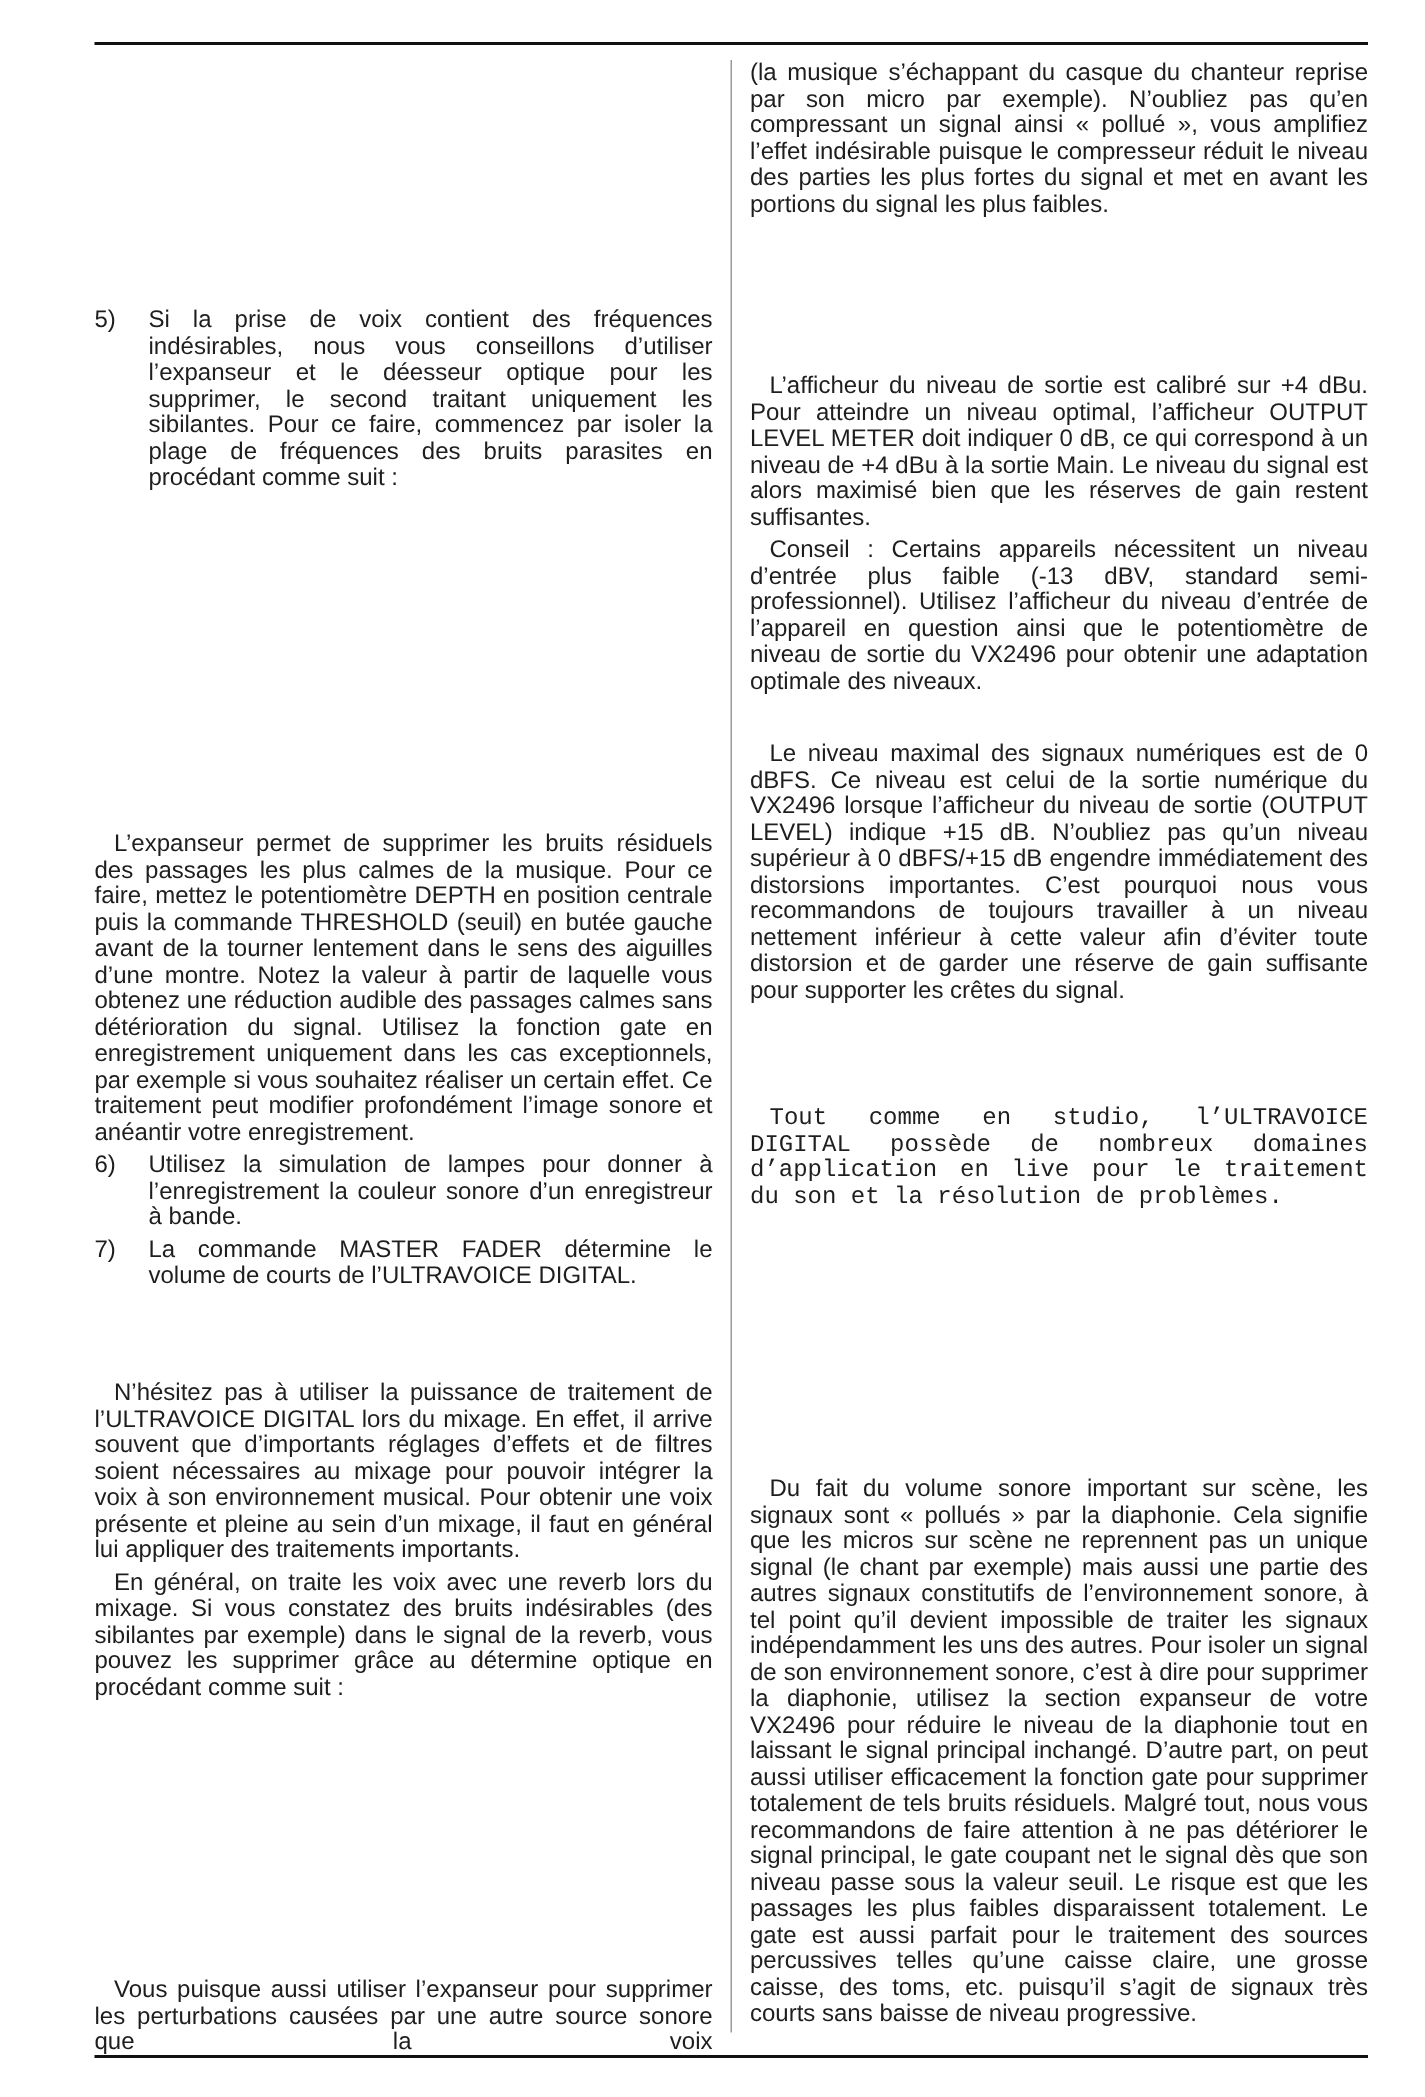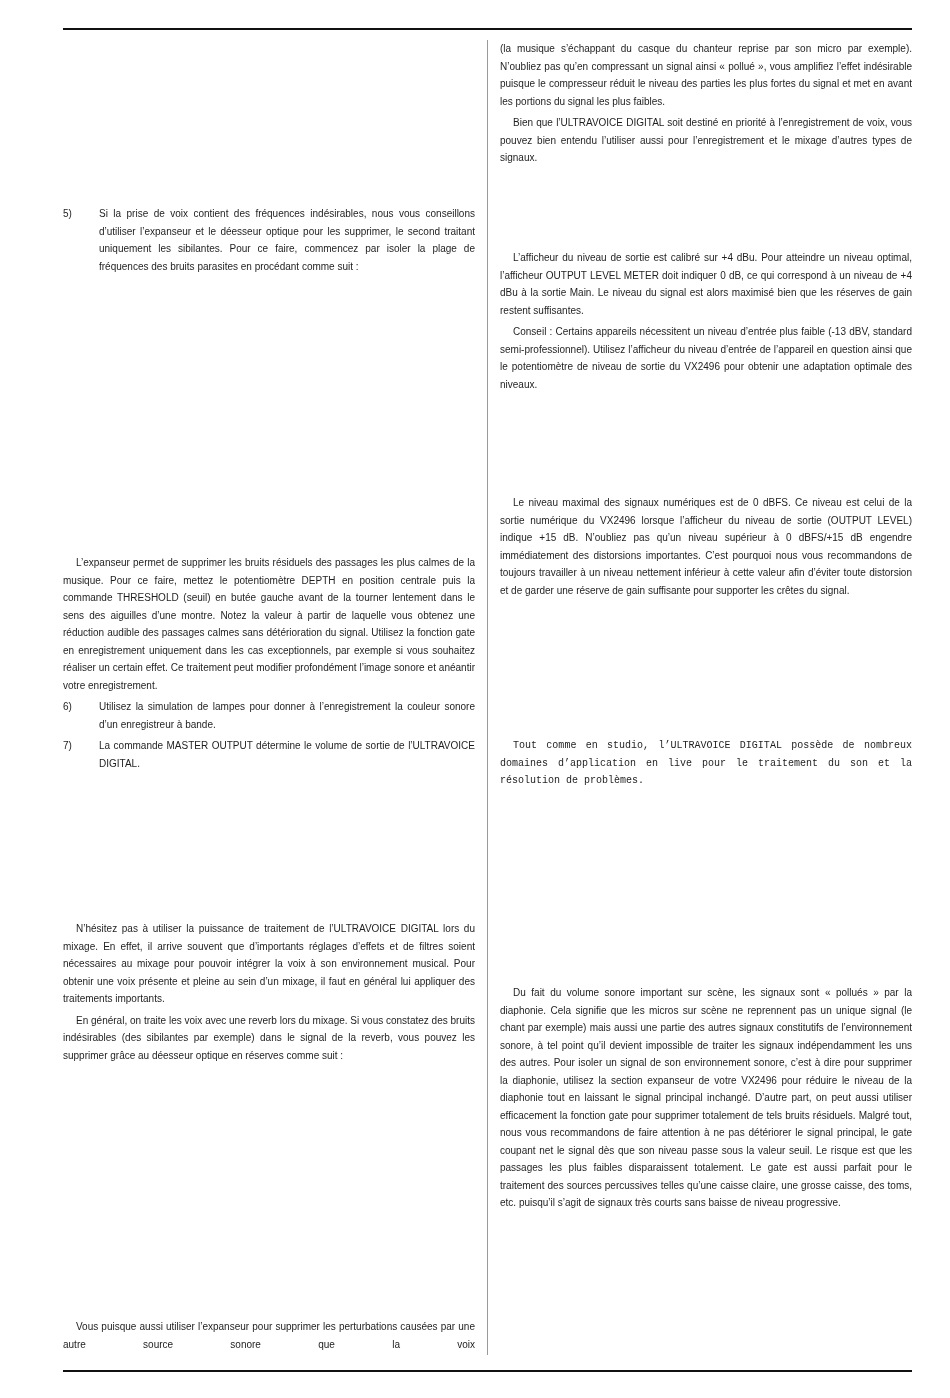--- a/index.html
+++ b/index.html
@@ -2,21 +2,21 @@
 <html><head>
 <meta charset="utf-8">
 <style>
   html, body { margin: 0; padding: 0; background: #ffffff; }
   body { width: 950px; height: 1398px; position: relative; overflow: hidden;
          font-family: "Liberation Sans", sans-serif; color: #1e1e1e; }
   .rule { position: absolute; left: 63px; width: 849px; height: 2px; background: #111; }
   .rule.top { top: 28px; }
   .rule.bottom { top: 1370px; }
   .divider { position: absolute; left: 487px; top: 40px; width: 1px; height: 1315px; background: #9a9a9a; }
-  .block { position: absolute; font-size: 10px; line-height: 17.5px; text-align: justify; }
+  .block { position: absolute; font-size: 16px; line-height: 17.5px; text-align: justify; }
   .left { left: 63px; width: 412px; }
   .right { left: 500px; width: 412px; }
   .p { margin: 0 0 4px 0; text-indent: 13px; }
   .li { display: flex; margin: 0 0 4px 0; }
   .li .num { width: 36px; flex: 0 0 36px; text-indent: 0; }
   .li .txt { flex: 1; text-align: justify; }
 </style>
 </head>
 <body>
 
@@ -32,36 +32,35 @@
 </div>
 
 <div class="block left" style="top:554px;">
   <p class="p">L’expanseur permet de supprimer les bruits résiduels des passages les plus calmes de la musique. Pour ce faire, mettez le potentiomètre DEPTH en position centrale puis la commande THRESHOLD (seuil) en butée gauche avant de la tourner lentement dans le sens des aiguilles d’une montre. Notez la valeur à partir de laquelle vous obtenez une réduction audible des passages calmes sans détérioration du signal. Utilisez la fonction gate en enregistrement uniquement dans les cas exceptionnels, par exemple si vous souhaitez réaliser un certain effet. Ce traitement peut modifier profondément l’image sonore et anéantir votre enregistrement.</p>
   <div class="li">
     <span class="num">6)</span>
     <span class="txt">Utilisez la simulation de lampes pour donner à l’enregistrement la couleur sonore d’un enregistreur à bande.</span>
   </div>
   <div class="li">
     <span class="num">7)</span>
-    <span class="txt">La commande MASTER OUTPUT détermine le volume de sortie de l’ULTRAVOICE DIGITAL.</span>
+    <span class="txt">La commande MASTER FADER détermine le volume de courts de l’ULTRAVOICE DIGITAL.</span>
   </div>
 </div>
 
 <div class="block left" style="top:920px;">
   <p class="p">N’hésitez pas à utiliser la puissance de traitement de l’ULTRAVOICE DIGITAL lors du mixage. En effet, il arrive souvent que d’importants réglages d’effets et de filtres soient nécessaires au mixage pour pouvoir intégrer la voix à son environnement musical. Pour obtenir une voix présente et pleine au sein d’un mixage, il faut en général lui appliquer des traitements importants.</p>
-  <p class="p">En général, on traite les voix avec une reverb lors du mixage. Si vous constatez des bruits indésirables (des sibilantes par exemple) dans le signal de la reverb, vous pouvez les supprimer grâce au déesseur optique en réserves comme suit :</p>
+  <p class="p">En général, on traite les voix avec une reverb lors du mixage. Si vous constatez des bruits indésirables (des sibilantes par exemple) dans le signal de la reverb, vous pouvez les supprimer grâce au détermine optique en procédant comme suit :</p>
 </div>
 
 <div class="block left" style="top:1318px;">
   <p class="p" style="text-align-last:justify;">Vous puisque aussi utiliser l’expanseur pour supprimer les perturbations causées par une autre source sonore que la voix</p>
 </div>
 
 <div class="block right" style="top:40px;">
   <p class="p" style="text-indent:0;">(la musique s’échappant du casque du chanteur reprise par son micro par exemple). N’oubliez pas qu’en compressant un signal ainsi « pollué », vous amplifiez l’effet indésirable puisque le compresseur réduit le niveau des parties les plus fortes du signal et met en avant les portions du signal les plus faibles.</p>
-  <p class="p">Bien que l’ULTRAVOICE DIGITAL soit destiné en priorité à l’enregistrement de voix, vous pouvez bien entendu l’utiliser aussi pour l’enregistrement et le mixage d’autres types de signaux.</p>
 </div>
 
 <div class="block right" style="top:249px;">
   <p class="p">L’afficheur du niveau de sortie est calibré sur +4 dBu. Pour atteindre un niveau optimal, l’afficheur OUTPUT LEVEL METER doit indiquer 0 dB, ce qui correspond à un niveau de +4 dBu à la sortie Main. Le niveau du signal est alors maximisé bien que les réserves de gain restent suffisantes.</p>
   <p class="p">Conseil : Certains appareils nécessitent un niveau d’entrée plus faible (-13 dBV, standard semi-professionnel). Utilisez l’afficheur du niveau d’entrée de l’appareil en question ainsi que le potentiomètre de niveau de sortie du VX2496 pour obtenir une adaptation optimale des niveaux.</p>
 </div>
 
 <div class="block right" style="top:494px;">
   <p class="p">Le niveau maximal des signaux numériques est de 0 dBFS. Ce niveau est celui de la sortie numérique du VX2496 lorsque l’afficheur du niveau de sortie (OUTPUT LEVEL) indique +15 dB. N’oubliez pas qu’un niveau supérieur à 0 dBFS/+15 dB engendre immédiatement des distorsions importantes. C’est pourquoi nous vous recommandons de toujours travailler à un niveau nettement inférieur à cette valeur afin d’éviter toute distorsion et de garder une réserve de gain suffisante pour supporter les crêtes du signal.</p>
 </div>

